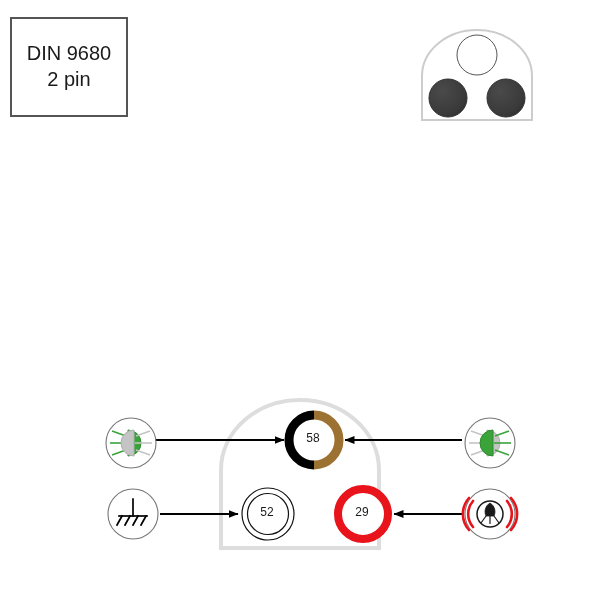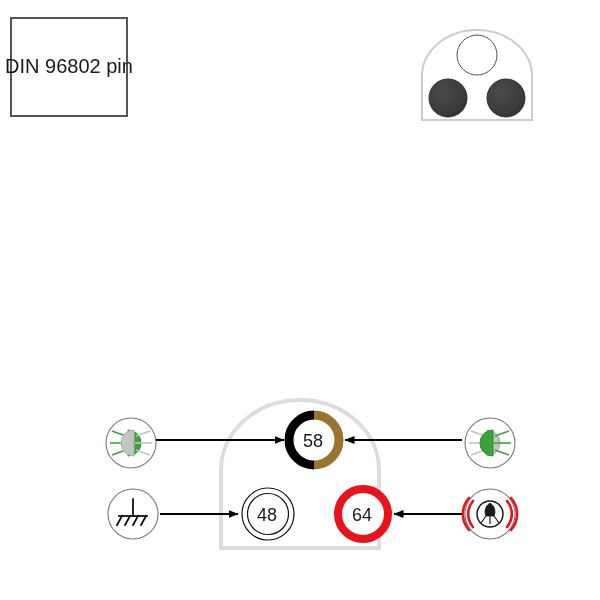--- a/index.html
+++ b/index.html
@@ -25,35 +25,35 @@
   .label-box {
     position: absolute;
     left: 10px;
     top: 17px;
     width: 118px;
     height: 100px;
     border: 2px solid #555555;
     background: #ffffff;
     box-sizing: border-box;
     display: flex;
-    flex-direction: row;
+    flex-direction: column;
     align-items: center;
     justify-content: center;
     line-height: 1.28;
   }
   .label-box .line {
     font-size: 20px;
     color: #1a1a1a;
     text-align: center;
     white-space: nowrap;
   }
   
   .pin-num {
     position: absolute;
-    font-size: 18px;
+    font-size: 12px;
     color: #1a1a1a;
     text-align: center;
     width: 58px;
     line-height: 1;
   }
 </style>
 </head>
 <body>
 
 <svg id="canvas" viewBox="0 0 600 600" xmlns="http://www.w3.org/2000/svg">
@@ -166,22 +166,22 @@
       <line x1="486" y1="516" x2="481" y2="523"></line>
       <line x1="494" y1="516" x2="499" y2="523"></line>
     </g>
   </g>
 </svg>
 
 <div class="pin-num" style="left:284px; top:432px;">
   <span>58</span>
 </div>
 <div class="pin-num" style="left:238px; top:506px;">
-  <span>48</span>
+  <span>52</span>
 </div>
 <div class="pin-num" style="left:333px; top:506px;">
-  <span>64</span>
+  <span>29</span>
 </div>
 
 <div class="label-box">
   <div class="line">DIN 9680</div>
   <div class="line">2 pin</div>
 </div>
 
 </body></html>

